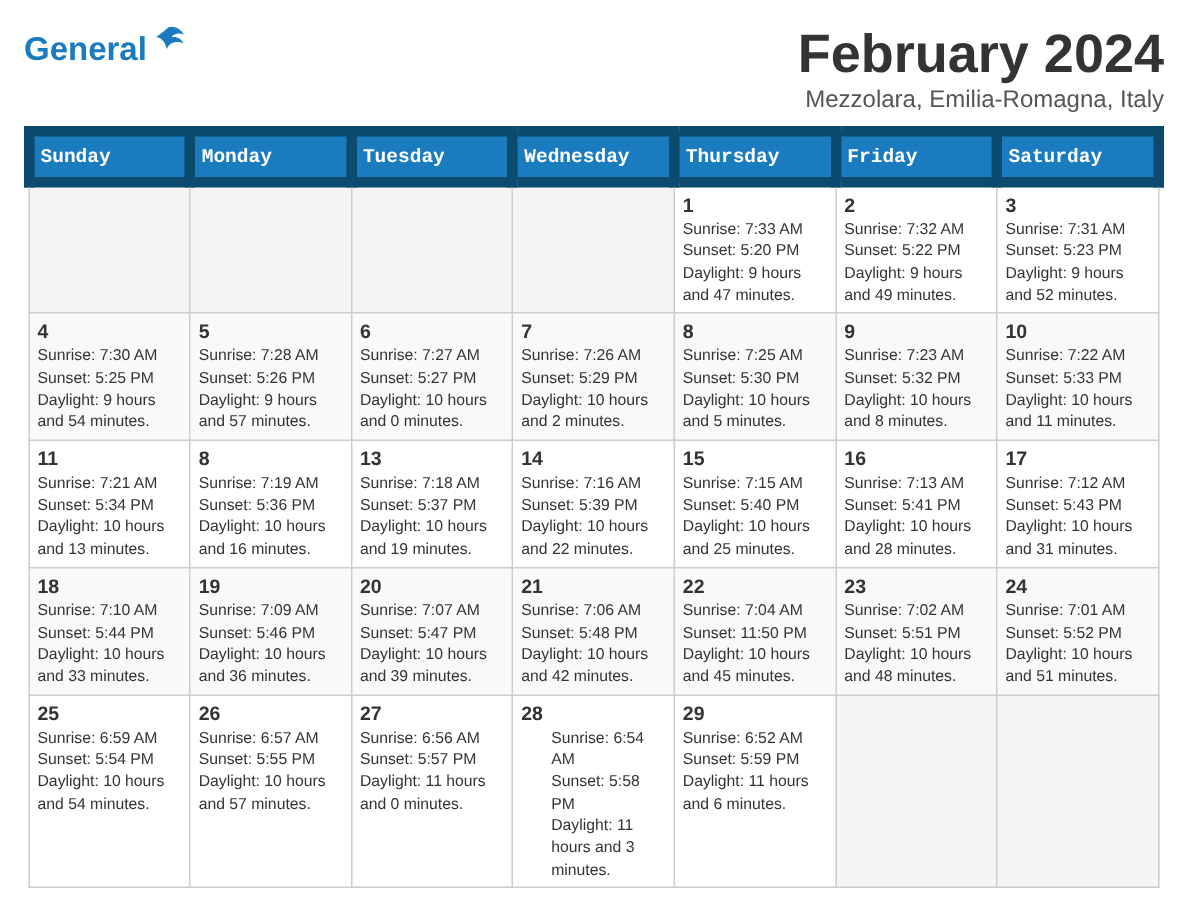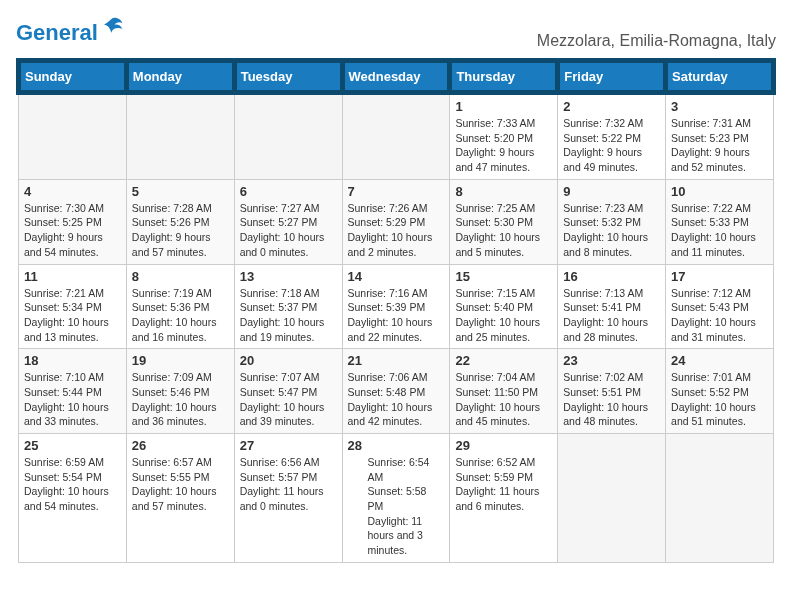--- a/index.html
+++ b/index.html
@@ -39,35 +39,36 @@
     }
     .main-title {
       font-size: 36px;
       font-weight: bold;
       color: #333;
       line-height: 1.1;
     }
     .subtitle {
       font-size: 16px;
       color: #555;
-      margin-top: 16px;
+      margin-top: 2px;
     }
     .calendar {
       width: 100%;
       border-collapse: collapse;
       font-size: 11px;
     }
     .calendar th {
       background-color: #1a7bbf;
       color: #fff;
       padding: 6px 4px;
       text-align: left;
       font-size: 13px;
       font-weight: bold;
-      border: 5px solid #0c4a6e;
+      border: 7px solid #0c4a6e;
+      font-family: Liberation Mono, monospace;
     }
     .calendar td {
       border: 1px solid #ccc;
       vertical-align: top;
       padding: 4px 5px;
       width: 108px;
       min-height: 80px;
       background: #fff;
     }
     .calendar tr:nth-child(even) td {
@@ -96,20 +97,21 @@
   <div class="logo">
     <div>
       <div class="logo-text">
         <span>General</span><svg class="logo-bird" viewBox="0 0 30 28">
             <path d="M15 2 C18 0, 26 2, 28 8 C24 6, 20 7, 18 10 C22 9, 26 11, 28 15 C22 13, 16 14, 14 20 C13 15, 10 10, 5 10 C8 8, 12 5, 15 2Z" fill="#1a7bbf"></path>
           </svg>
       </div>
     </div>
   </div>
   <div class="title-block">
+    <div class="main-title">February 2024</div>
     <div class="subtitle">Mezzolara, Emilia-Romagna, Italy</div>
   </div>
 </div>
 
 <table class="calendar">
   <thead>
     <tr>
     <th>Sunday</th>
         <th>Monday</th>
         <th>Tuesday</th>

